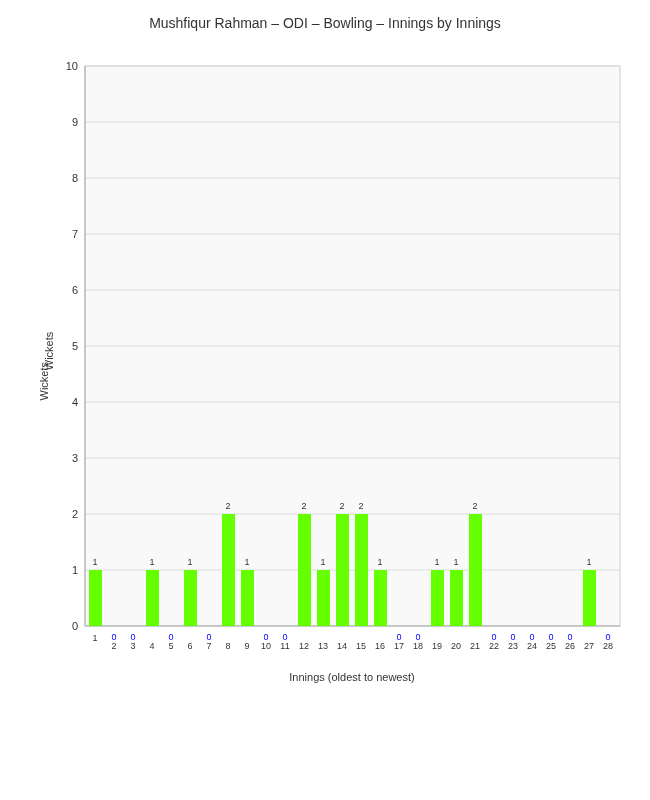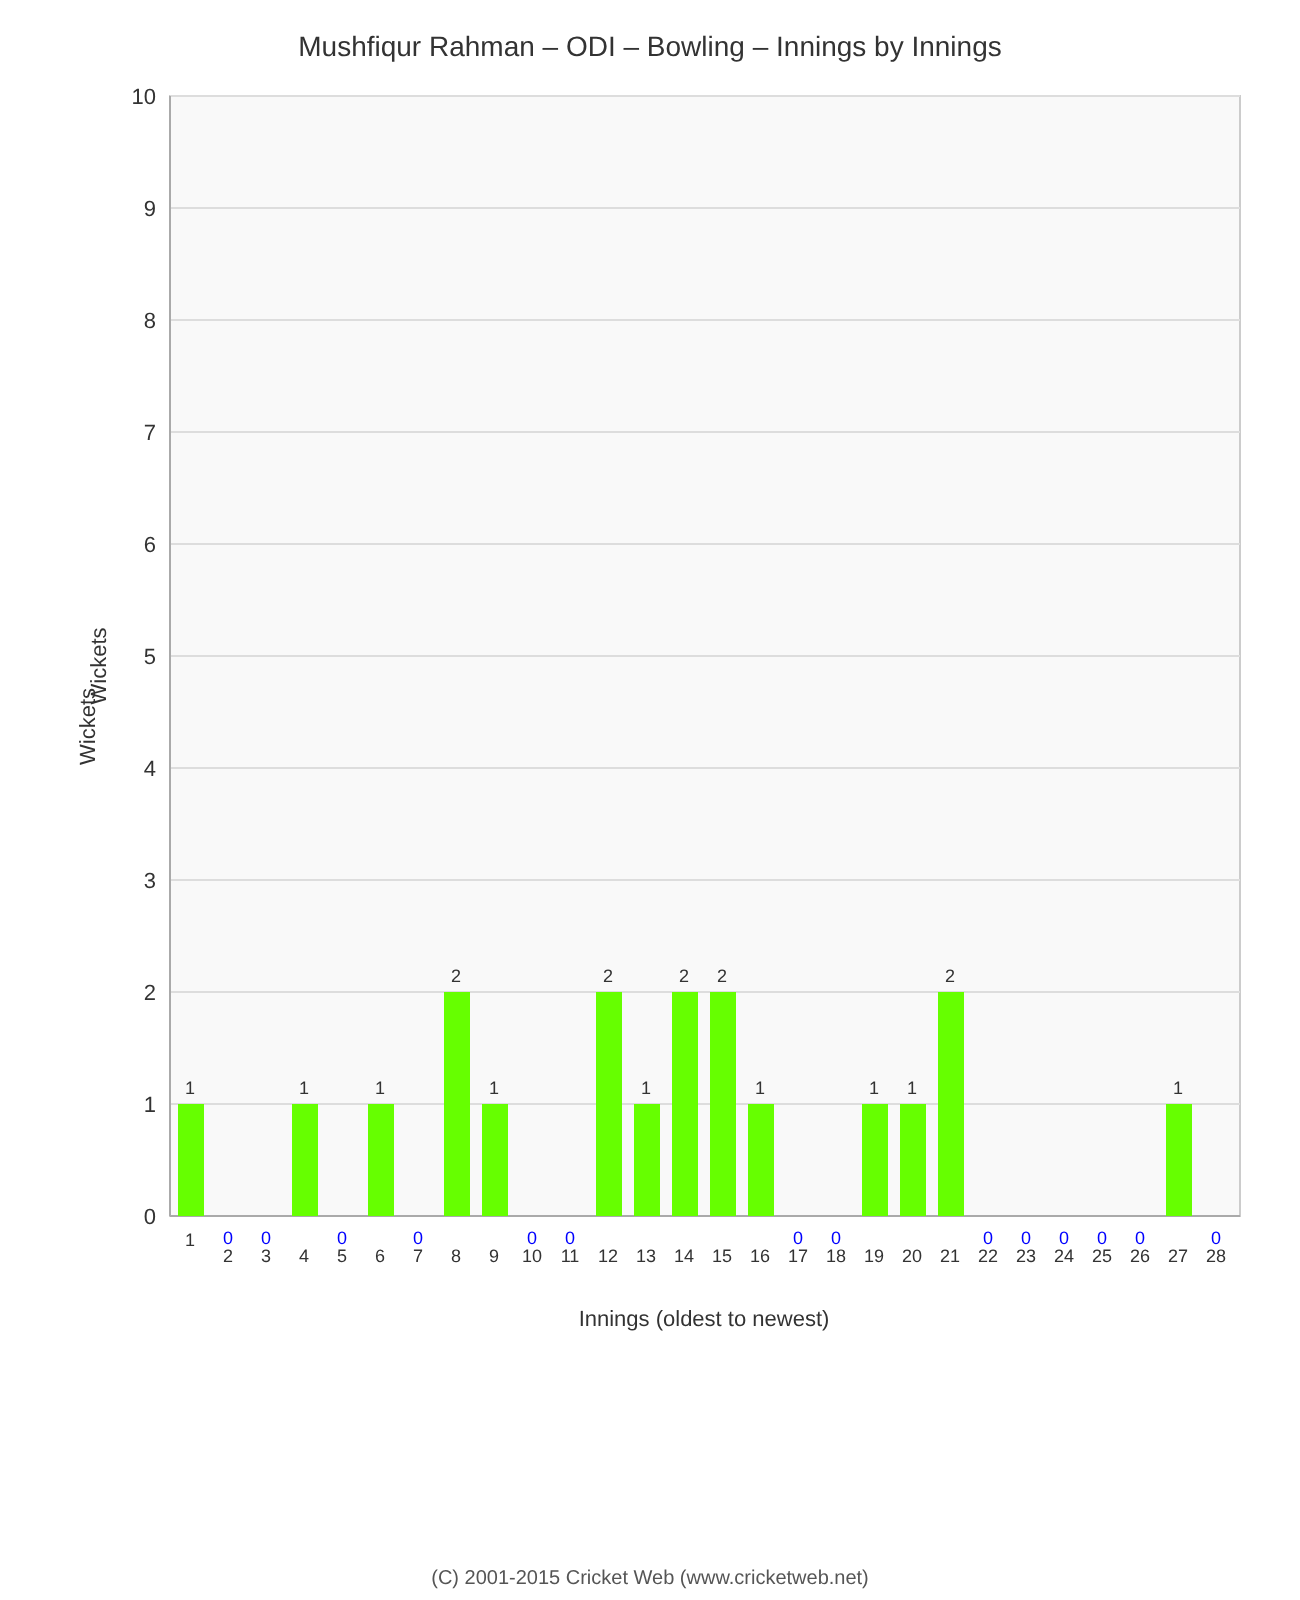--- a/index.html
+++ b/index.html
@@ -14,21 +14,21 @@
       width: 650px;
       height: 800px;
       background: #fff;
       position: relative;
       padding: 10px;
     }
     .chart-title {
       text-align: center;
       font-size: 14px;
       color: #333;
-      margin-bottom: 7px;
+      margin-bottom: 25px;
       padding-top: 5px;
     }
     .copyright {
       text-align: center;
       font-size: 10px;
       color: #555;
       margin-top: 5px;
     }
     svg {
       display: block;
@@ -194,14 +194,13 @@
       <rect x="557" y="570" width="13" height="0" fill="#66ff00"></rect>
       <text x="563" y="584" text-anchor="middle" font-size="9" fill="blue">0</text>
       <text x="563" y="593" text-anchor="middle" font-size="9" fill="#333">28</text>
 
       <text x="8" y="295" text-anchor="middle" font-size="11" fill="#333" transform="rotate(-90,8,295)">Wickets</text>
 
       <text x="307" y="625" text-anchor="middle" font-size="11" fill="#333">Innings (oldest to newest)</text>
     </svg>
   </div>
 
-  <div class="copyright" style="position:absolute; bottom:5px; left:0; width:100%; text-align:center; font-size:10px; color:#555;">(C) 2001-2015 Cricket Web (www.cricketweb.net)</div>
 </div>
 
 </body></html>

